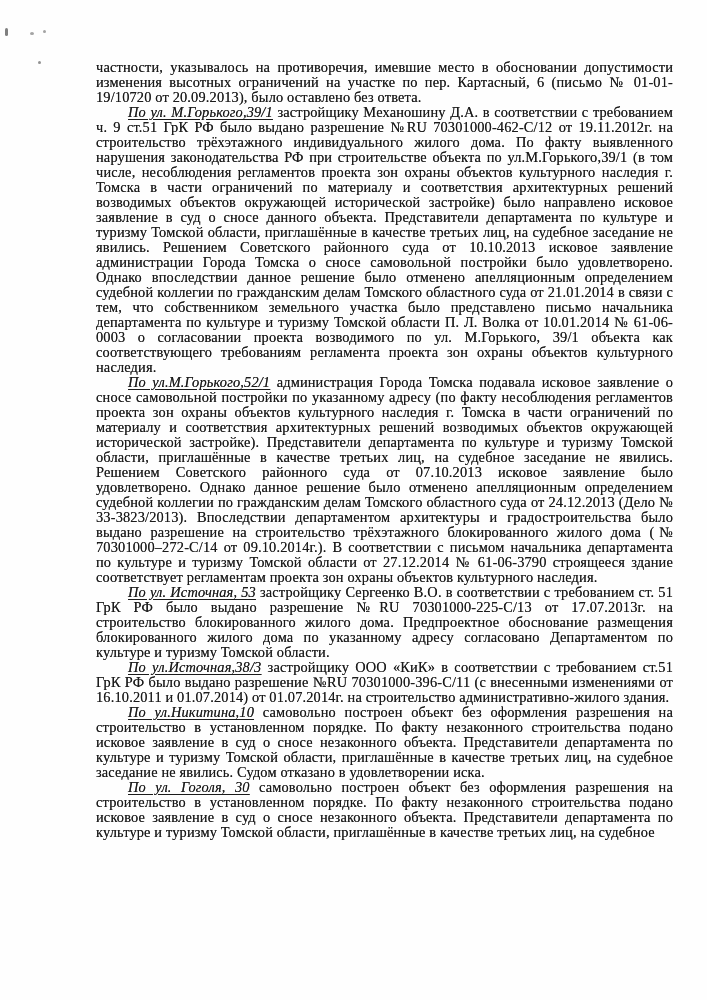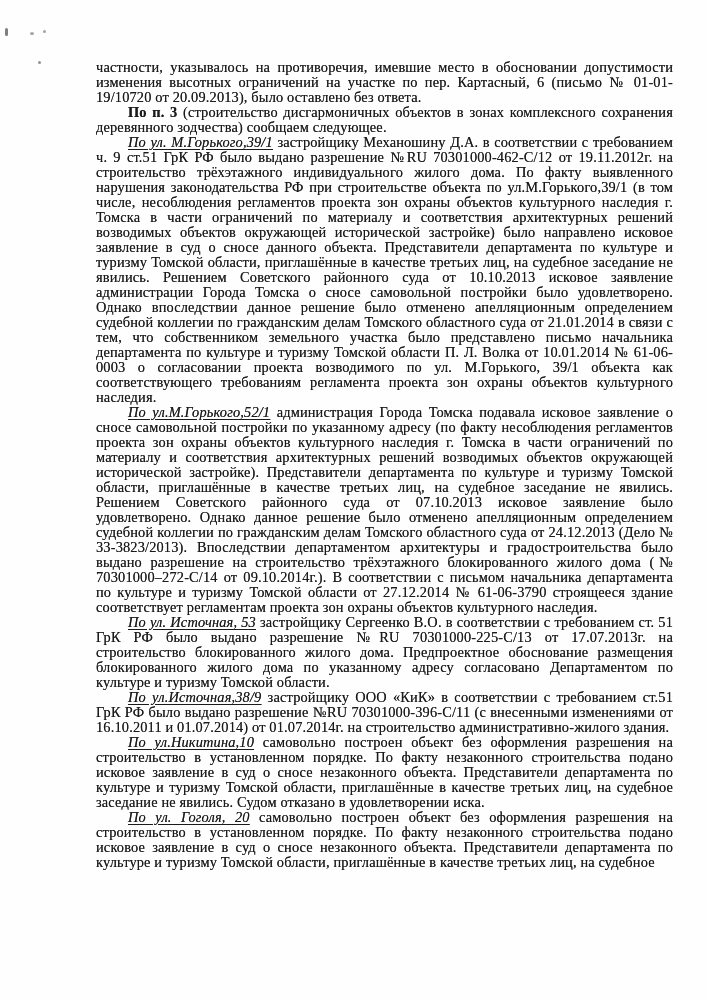--- a/index.html
+++ b/index.html
@@ -60,28 +60,27 @@
 
   <div class="speck s1"></div>
   <div class="speck s2"></div>
   <div class="speck s3"></div>
   <div class="speck s4"></div>
 
   <div class="text-block">
 
     <p class="para no-indent"><span>частности, указывалось на противоречия, имевшие место в обосновании допустимости изменения высотных ограничений на участке по пер. Картасный, 6 (письмо № 01-01-19/10720 от 20.09.2013), было оставлено без ответа.</span></p>
 
-    <p class="para"><span class="lead-bold">По п. 3</span><span> (строительство дисгармоничных объектов в зонах комплексного сохранения деревянного зодчества) сообщаем следующее.</span></p>
 
     <p class="para"><span class="lead-underline">По ул. М.Горького,39/1</span><span> застройщику Механошину Д.А. в соответствии с требованием ч. 9 ст.51 ГрК РФ было выдано разрешение №RU 70301000-462-С/12 от 19.11.2012г. на строительство трёхэтажного индивидуального жилого дома. По факту выявленного нарушения законодательства РФ при строительстве объекта по ул.М.Горького,39/1 (в том числе, несоблюдения регламентов проекта зон охраны объектов культурного наследия г. Томска в части ограничений по материалу и соответствия архитектурных решений возводимых объектов окружающей исторической застройке) было направлено исковое заявление в суд о сносе данного объекта. Представители департамента по культуре и туризму Томской области, приглашённые в качестве третьих лиц, на судебное заседание не явились. Решением Советского районного суда от 10.10.2013 исковое заявление администрации Города Томска о сносе самовольной постройки было удовлетворено. Однако впоследствии данное решение было отменено апелляционным определением судебной коллегии по гражданским делам Томского областного суда от 21.01.2014 в связи с тем, что собственником земельного участка было представлено письмо начальника департамента по культуре и туризму Томской области П. Л. Волка от 10.01.2014 № 61-06-0003 о согласовании проекта возводимого по ул. М.Горького, 39/1 объекта как соответствующего требованиям регламента проекта зон охраны объектов культурного наследия.</span></p>
 
     <p class="para"><span class="lead-underline">По ул.М.Горького,52/1</span><span> администрация Города Томска подавала исковое заявление о сносе самовольной постройки по указанному адресу (по факту несоблюдения регламентов проекта зон охраны объектов культурного наследия г. Томска в части ограничений по материалу и соответствия архитектурных решений возводимых объектов окружающей исторической застройке). Представители департамента по культуре и туризму Томской области, приглашённые в качестве третьих лиц, на судебное заседание не явились. Решением Советского районного суда от 07.10.2013 исковое заявление было удовлетворено. Однако данное решение было отменено апелляционным определением судебной коллегии по гражданским делам Томского областного суда от 24.12.2013 (Дело № 33-3823/2013). Впоследствии департаментом архитектуры и градостроительства было выдано разрешение на строительство трёхэтажного блокированного жилого дома (№ 70301000–272-С/14 от 09.10.2014г.). В соответствии с письмом начальника департамента по культуре и туризму Томской области от 27.12.2014 № 61-06-3790 строящееся здание соответствует регламентам проекта зон охраны объектов культурного наследия.</span></p>
 
     <p class="para"><span class="lead-underline">По ул. Источная, 53</span><span> застройщику Сергеенко В.О. в соответствии с требованием ст. 51 ГрК РФ было выдано разрешение №RU 70301000-225-С/13 от 17.07.2013г. на строительство блокированного жилого дома. Предпроектное обоснование размещения блокированного жилого дома по указанному адресу согласовано Департаментом по культуре и туризму Томской области.</span></p>
 
-    <p class="para"><span class="lead-underline">По ул.Источная,38/9</span><span> застройщику ООО «КиК» в соответствии с требованием ст.51 ГрК РФ было выдано разрешение №RU 70301000-396-С/11 (с внесенными изменениями от 16.10.2011 и 01.07.2014) от 01.07.2014г. на строительство административно-жилого здания.</span></p>
+    <p class="para"><span class="lead-underline">По ул.Источная,38/3</span><span> застройщику ООО «КиК» в соответствии с требованием ст.51 ГрК РФ было выдано разрешение №RU 70301000-396-С/11 (с внесенными изменениями от 16.10.2011 и 01.07.2014) от 01.07.2014г. на строительство административно-жилого здания.</span></p>
 
     <p class="para"><span class="lead-underline">По ул.Никитина,10</span><span> самовольно построен объект без оформления разрешения на строительство в установленном порядке. По факту незаконного строительства подано исковое заявление в суд о сносе незаконного объекта. Представители департамента по культуре и туризму Томской области, приглашённые в качестве третьих лиц, на судебное заседание не явились. Судом отказано в удовлетворении иска.</span></p>
 
-    <p class="para"><span class="lead-underline">По ул. Гоголя, 20</span><span> самовольно построен объект без оформления разрешения на строительство в установленном порядке. По факту незаконного строительства подано исковое заявление в суд о сносе незаконного объекта. Представители департамента по культуре и туризму Томской области, приглашённые в качестве третьих лиц, на судебное</span></p>
+    <p class="para"><span class="lead-underline">По ул. Гоголя, 30</span><span> самовольно построен объект без оформления разрешения на строительство в установленном порядке. По факту незаконного строительства подано исковое заявление в суд о сносе незаконного объекта. Представители департамента по культуре и туризму Томской области, приглашённые в качестве третьих лиц, на судебное</span></p>
 
   </div>
 </div>
 
 </body></html>

